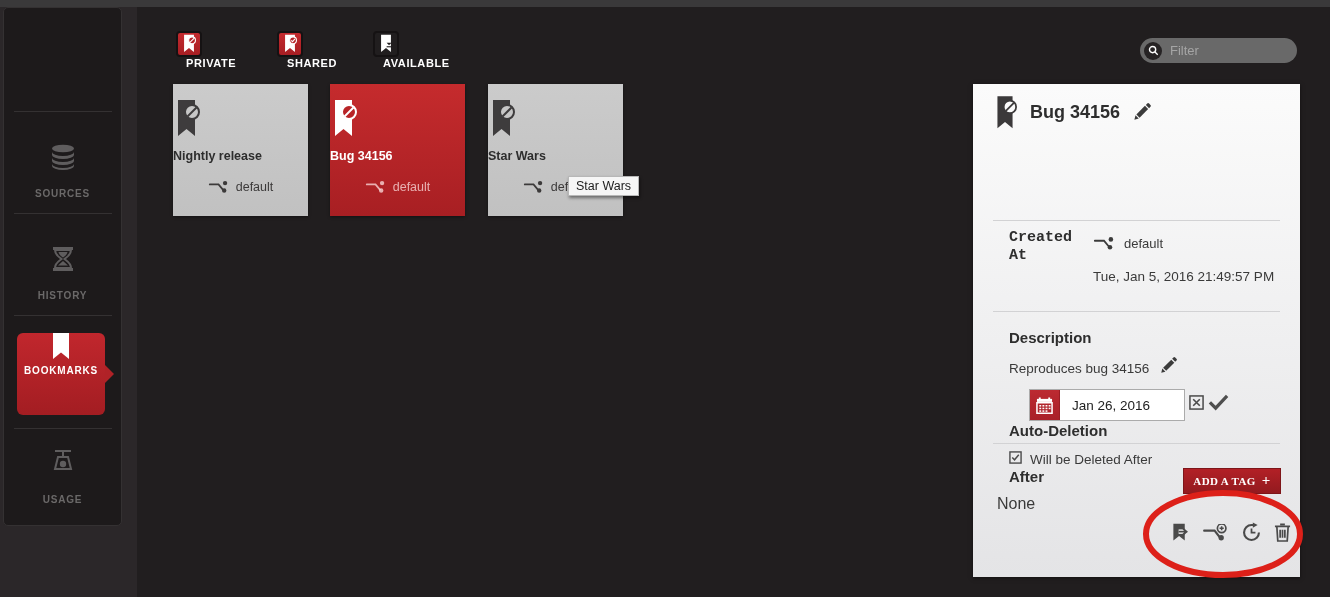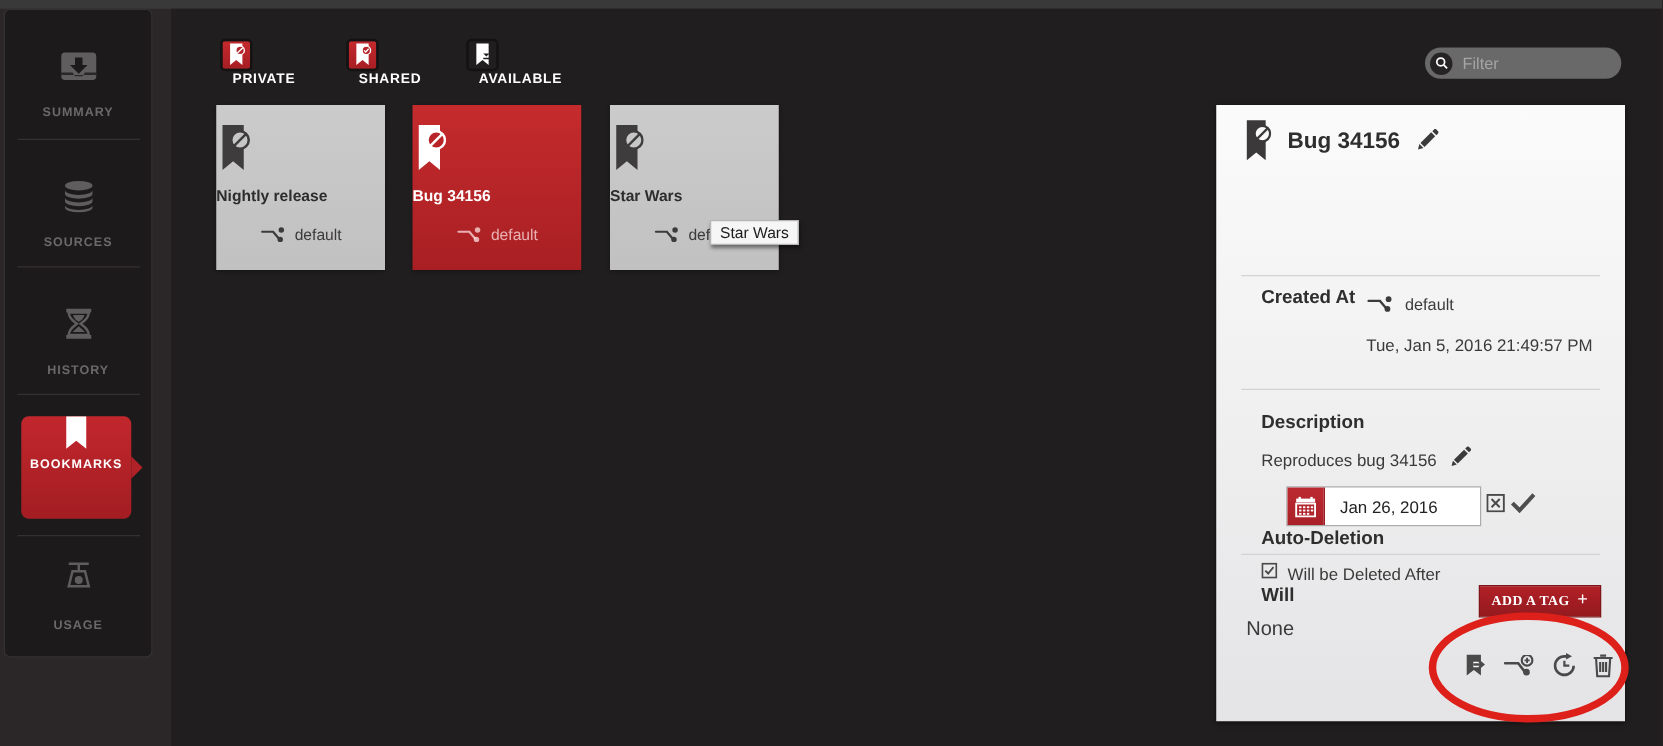--- a/index.html
+++ b/index.html
@@ -90,21 +90,21 @@
     background:linear-gradient(180deg,#fbfbfb 0%, #e4e4e6 100%);
     color:#333; --hole:#fafafa;
     box-shadow:0 1px 4px rgba(0,0,0,0.5);
   }
   .p-header { position:absolute; left:20px; top:11px; display:flex; align-items:flex-start; }
   .p-title { font-size:18px; font-weight:bold; color:#2e2e2e; margin:7px 0 0 13px; }
   .p-edit { margin:8px 0 0 12px; }
   .p-sec-label { font-size:15px; font-weight:bold; color:#2e2e2e; }
   .p-divider { position:absolute; left:20px; width:287px; height:1px; background:#d2d2d4; }
 
-  .p-created-label { position:absolute; left:36px; top:145px; width:80px; font-size:15px; font-weight:bold; line-height:18px; color:#2e2e2e; }
+  .p-created-label { position:absolute; left:36px; top:145px; width:80px; font-size:15px; font-weight:bold; line-height:18px; color:#2e2e2e;font-family:Liberation Mono, monospace; }
   .p-created-stream { position:absolute; left:120px; top:152px; display:flex; align-items:center; gap:9px; color:#3a3a3a; }
   .p-created-stream span { font-size:13px; }
   .p-created-ts { position:absolute; left:120px; top:185px; font-size:13.5px; color:#3a3a3a; }
 
   .p-desc-label { position:absolute; left:36px; top:245px; }
   .p-desc-row { position:absolute; left:36px; top:273px; display:flex; align-items:center; gap:10px; }
   .p-desc-value { font-size:13.5px; color:#3a3a3a; }
 
   .p-auto-label { position:absolute; left:36px; top:338px; }
   .p-check-row { position:absolute; left:36px; top:366px; display:flex; align-items:center; gap:8px; }
@@ -141,30 +141,20 @@
   .icon-dark { color:#3b3b3b; }
 </style>
 </head>
 <body>
 
 <div class="screen">
   <div class="topstrip"></div>
 
   <aside class="sidebar">
 
-    <div class="sb-item" style="top:32px;">
-      <span class="sb-icon">
-        <svg width="30" height="26" viewBox="0 0 30 26">
-            <path fill="#5f5d5e" d="M4 2 h22 a3 3 0 0 1 3 3 v16 a3 3 0 0 1 -3 3 h-22 a3 3 0 0 1 -3 -3 v-16 a3 3 0 0 1 3 -3 z"></path>
-            <path fill="#1d1a1b" d="M12 6 h6 v6 h4 l-7 7 -7-7 h4 z"></path>
-            <path fill="#1d1a1b" d="M1 18 h9 l2 3 h6 l2-3 h9 v2 h-28 z" opacity="0.8"></path>
-          </svg>
-      </span>
-      <div class="sb-label">SUMMARY</div>
-    </div>
     <div class="sb-divider" style="top:103px;"></div>
 
     <div class="sb-item" style="top:136px;">
       <span class="sb-icon">
         <svg width="28" height="26" viewBox="0 0 28 26">
             <g fill="#5f5d5e">
               <ellipse cx="14" cy="4.5" rx="11" ry="3.8"></ellipse>
               <path d="M3 8 a11 4 0 0 0 22 0 v3 a11 4 0 0 1 -22 0 z"></path>
               <path d="M3 14 a11 4 0 0 0 22 0 v3 a11 4 0 0 1 -22 0 z"></path>
               <path d="M3 20 a11 4 0 0 0 22 0 v2 a11 4 0 0 1 -22 0 z"></path>
@@ -412,21 +402,21 @@
         </svg>
     </span>
     <span class="p-accept">
       <svg width="21" height="18" viewBox="0 0 22 18">
           <path d="M2 9.5 l6 6 L20 2.5" fill="none" stroke="#4e4e4e" stroke-width="3.4"></path>
         </svg>
     </span>
 
     <div class="p-divider" style="top:359px;"></div>
 
-    <div class="p-tags-label p-sec-label">Will</div>
+    <div class="p-tags-label p-sec-label">After</div>
     <div class="p-tags-value">None</div>
     <button class="p-addtag">
       <span>ADD A TAG</span>
       <span class="plus">+</span>
     </button>
 
     <div class="p-actions">
       <span class="act">
         <svg width="21" height="21" viewBox="0 0 24 24">
             <path fill="currentColor" d="M5 2 h13 v19 l-6.5 -5 -6.5 5 z"></path>

